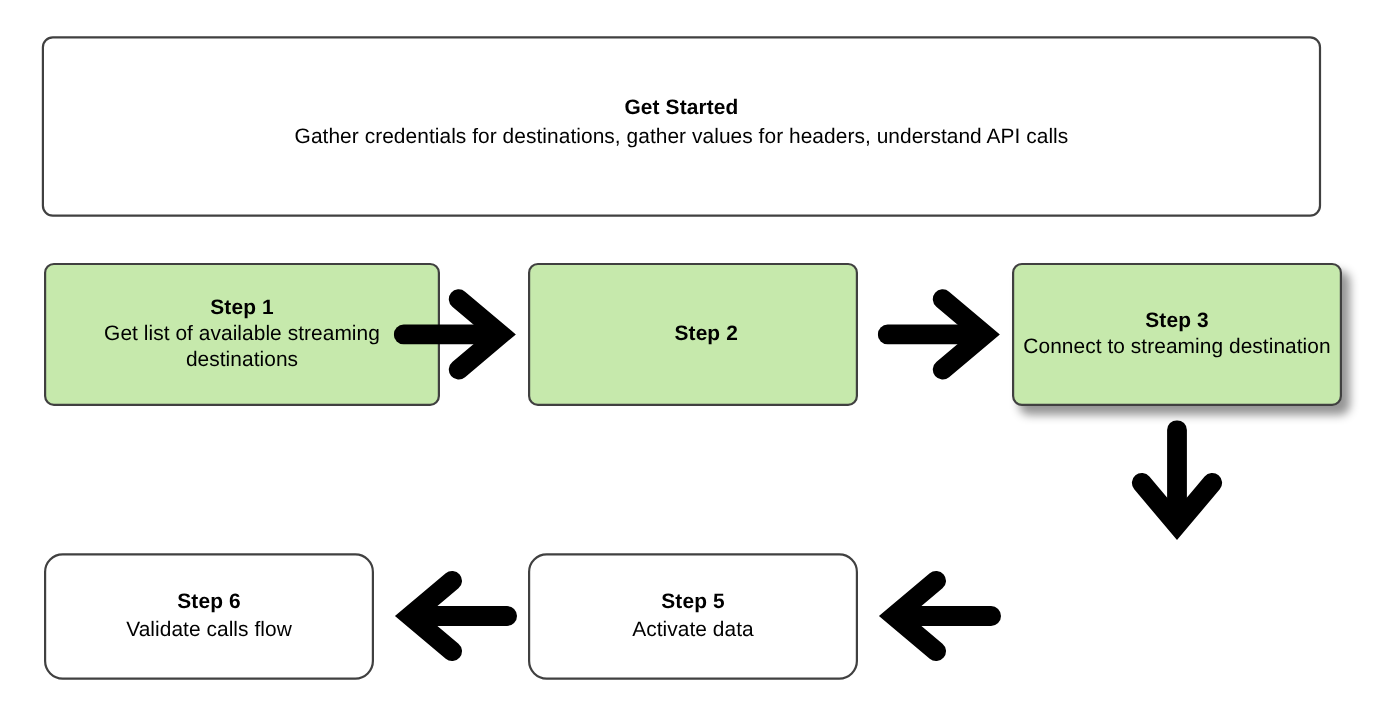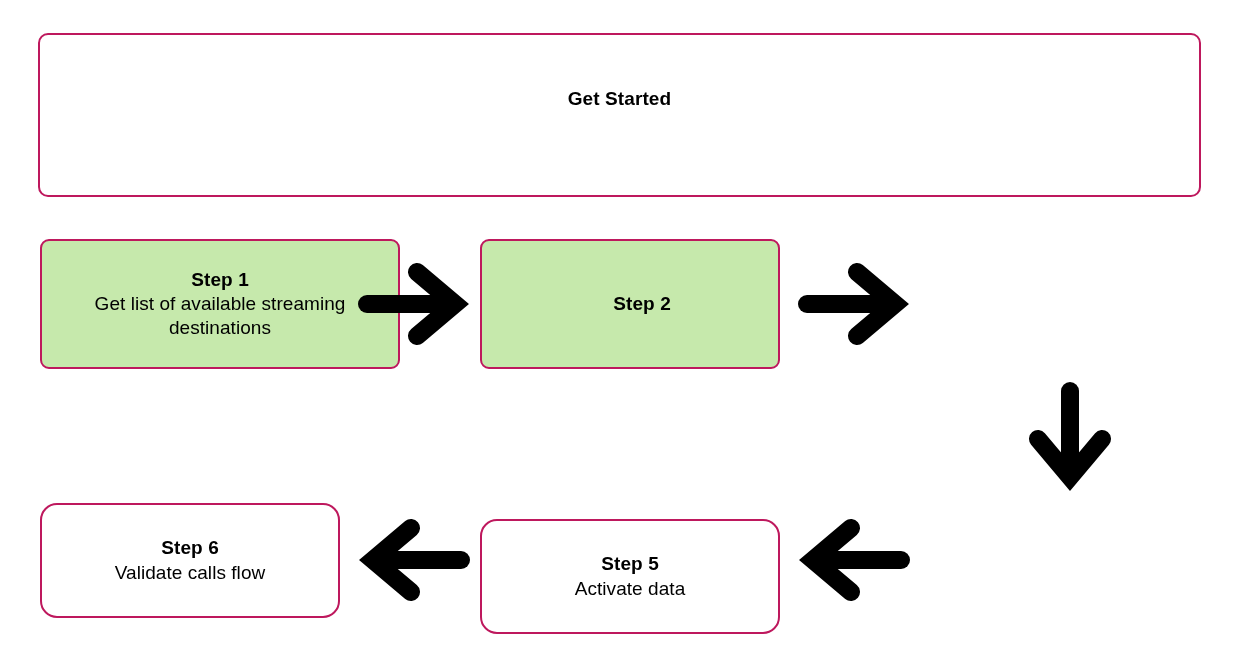--- a/index.html
+++ b/index.html
@@ -17,21 +17,21 @@
     width: 1260px;
     height: 660px;
     background: #ffffff;
     overflow: hidden;
   }
 
   
   .node {
     position: absolute;
     box-sizing: border-box;
-    border: 2px solid #be185d;
+    border: 2px solid #404040;
     border-radius: 9px;
     background: #ffffff;
     display: flex;
     flex-direction: column;
     align-items: center;
     justify-content: center;
     text-align: center;
     line-height: 1.28;
   }
   .node .node-title {
@@ -80,21 +80,21 @@
   #node-step-2 { left: 480px;  width: 300px; padding-left: 24px; }
   #node-step-3 { left: 920px;  width: 300px; }
 
   
   .row-bot {
     top: 503px;
     height: 115px;
     border-radius: 17px;
   }
   #node-step-6 { left: 40px;   width: 300px; }
-  #node-step-5 { left: 480px;  width: 300px; margin-top: 16px; }
+  #node-step-5 { left: 480px;  width: 300px; }
   #node-step-4 { left: 920px;  width: 300px; }
 
   
   .arrow {
     position: absolute;
     display: block;
   }
   .arrow svg { display: block; }
 
   #arrow-step1-step2 { left: 358px; top: 262px; width: 112px; height: 84px; }
@@ -103,20 +103,21 @@
   #arrow-step4-step5 { left: 798px; top: 518px; width: 112px; height: 84px; }
   #arrow-step5-step6 { left: 358px; top: 518px; width: 112px; height: 84px; }
 </style>
 </head>
 <body>
 
 <div id="diagram-canvas">
 
   <div class="node" id="node-get-started">
     <div class="node-title">Get Started</div>
+    <div class="node-desc">Gather credentials for destinations, gather values for headers, understand API calls</div>
   </div>
 
   <div class="node green row-mid" id="node-step-1">
     <div class="node-title">Step 1</div>
     <div class="node-desc">Get list of available streaming destinations</div>
   </div>
 
   <div class="arrow" id="arrow-step1-step2">
     <svg viewBox="0 0 112 84" width="112" height="84" aria-hidden="true">
       <g fill="none" stroke="#000000" stroke-width="18" stroke-linecap="round" stroke-linejoin="miter">
@@ -132,20 +133,24 @@
 
   <div class="arrow" id="arrow-step2-step3">
     <svg viewBox="0 0 112 84" width="112" height="84" aria-hidden="true">
       <g fill="none" stroke="#000000" stroke-width="18" stroke-linecap="round" stroke-linejoin="miter">
         <line x1="9" y1="42" x2="86" y2="42"></line>
         <polyline points="59,10 97,42 59,74"></polyline>
       </g>
     </svg>
   </div>
 
+  <div class="node green row-mid shadowed" id="node-step-3">
+    <div class="node-title">Step 3</div>
+    <div class="node-desc">Connect to streaming destination</div>
+  </div>
 
   <div class="arrow" id="arrow-step3-step4">
     <svg viewBox="0 0 84 110" width="84" height="110" aria-hidden="true">
       <g fill="none" stroke="#000000" stroke-width="18" stroke-linecap="round" stroke-linejoin="miter">
         <line x1="42" y1="9" x2="42" y2="84"></line>
         <polyline points="10,57 42,95 74,57"></polyline>
       </g>
     </svg>
   </div>
 

